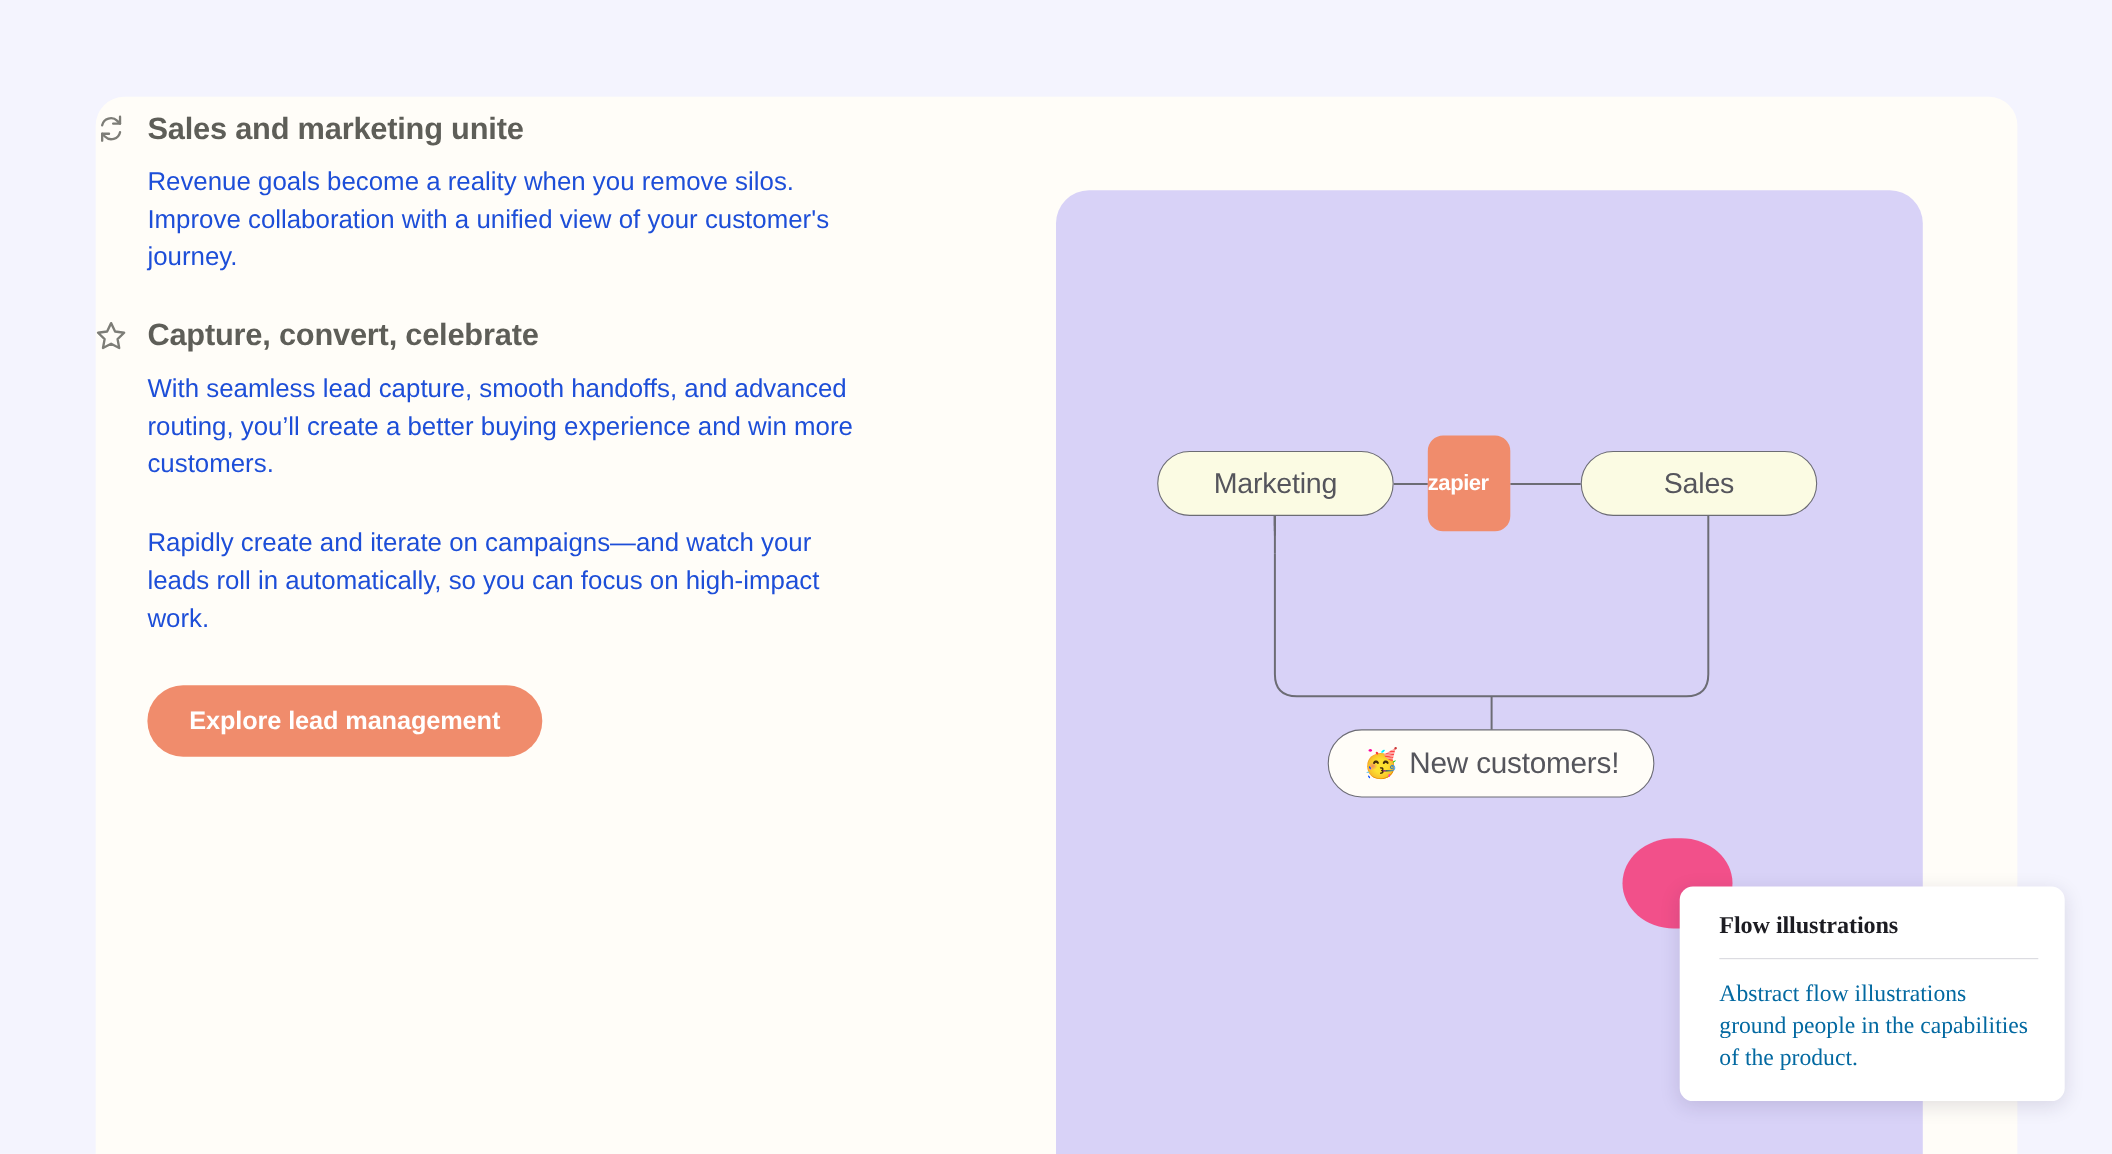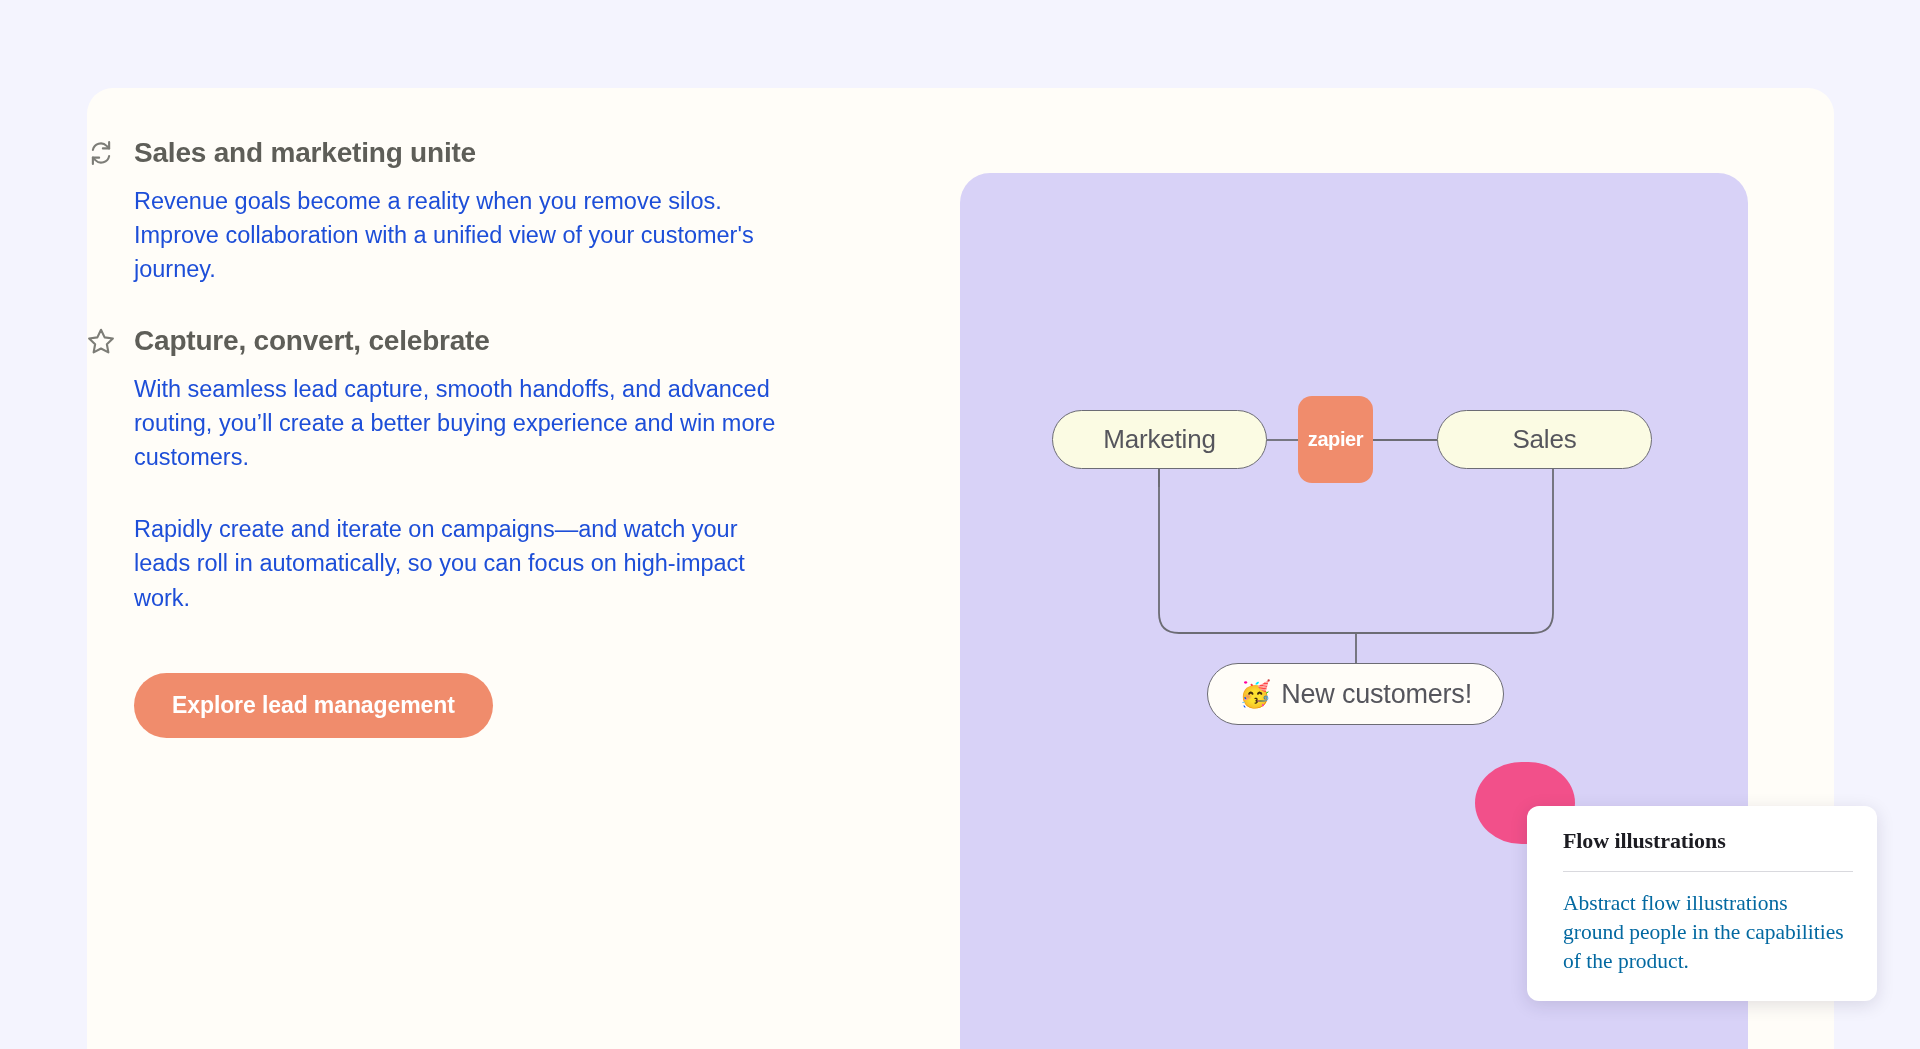--- a/index.html
+++ b/index.html
@@ -44,21 +44,20 @@
   .feature {
     position: relative;
     margin-bottom: 8px;
   }
 
   .feature-head {
     display: flex;
     align-items: center;
     gap: 16px;
     margin-bottom: 14px;
-    margin-top: 36px;
   }
 
   .feature-icon {
     width: 34px;
     height: 34px;
     flex: 0 0 34px;
     display: flex;
     align-items: center;
     justify-content: center;
     color: #7d7d77;
@@ -79,21 +78,21 @@
     line-height: 1.45;
     color: #1d4ed8;
     max-width: 660px;
     margin-bottom: 38px;
   }
 
   
   .cta {
     display: inline-block;
     margin-left: 50px;
-    margin-top: 20px;
+    margin-top: 6px;
     background: #f08c6c;
     color: #ffffff;
     border: none;
     border-radius: 999px;
     padding: 19px 38px;
     font-family: "Liberation Sans", sans-serif;
     font-size: 23px;
     font-weight: 700;
     letter-spacing: -0.1px;
     cursor: pointer;
@@ -149,21 +148,21 @@
   .node-zapier {
     position: absolute;
     left: 338px;
     top: 223px;
     width: 75px;
     height: 87px;
     background: #f08c6c;
     border-radius: 14px;
     display: flex;
     align-items: center;
-    justify-content: center;
+    justify-content: flex-start;
     color: #ffffff;
     font-size: 20px;
     font-weight: 700;
     letter-spacing: -0.4px;
   }
 
   .node-customers {
     left: 247px;
     top: 490px;
     width: 297px;

